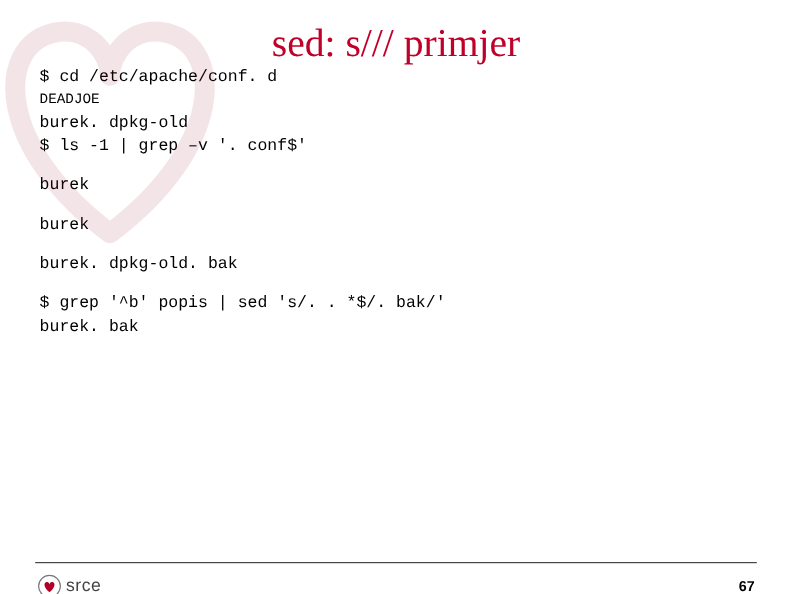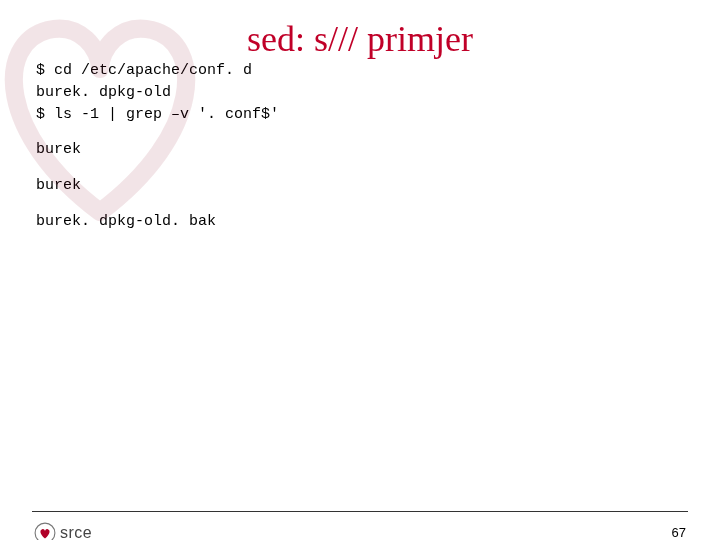--- a/index.html
+++ b/index.html
@@ -62,21 +62,21 @@
     bottom: 46px;
     border: none;
     border-top: 1px solid #333;
     margin: 0;
   }
   .pagenum {
     position: absolute;
     right: 34px;
     bottom: 18px;
     font-size: 13px;
-    font-weight: normal;
+    font-weight: bold;
     color: #000;
     font-family: Arial, Helvetica, sans-serif;
   }
   .footer-logo {
     position: absolute;
     left: 34px;
     bottom: 14px;
     display: flex;
     align-items: center;
     gap: 4px;
@@ -96,36 +96,41 @@
   <svg class="watermark" viewBox="0 0 200 200">
     <path d="M100 180 C 20 120, 20 50, 60 40 C 85 34, 100 55, 100 70 C 100 55, 115 34, 140 40 C 180 50, 180 120, 100 180 Z" fill="none" stroke="#8a0020" stroke-width="14" stroke-linejoin="round"></path>
   </svg>
 
   <div class="title">sed: s/// primjer</div>
 
   <div class="body">
 
     <div class="block">
       <div>$ cd /etc/apache/conf. d</div>
+      <div class="small">DEADJOE</div>
       <div>burek. dpkg-old</div>
       <div>$ ls -1 | grep –v '. conf$'</div>
     </div>
 
     <div class="block">
       <div>burek</div>
     </div>
 
     <div class="block">
       <div>burek</div>
     </div>
 
     <div class="block">
       <div>burek. dpkg-old. bak</div>
     </div>
 
+    <div class="block">
+      <div>$ grep '^b' popis | sed 's/. . *$/. bak/'</div>
+      <div>burek. bak</div>
+    </div>
 
   </div>
 
   <hr class="rule">
 
   <div class="footer-logo">
     <svg width="22" height="22" viewBox="0 0 40 40">
       <circle cx="20" cy="20" r="18" fill="none" stroke="#777" stroke-width="2"></circle>
       <path d="M20 30 C 10 22, 10 14, 15 13 C 18 12, 20 15, 20 17 C 20 15, 22 12, 25 13 C 30 14, 30 22, 20 30 Z" fill="#b00028"></path>
     </svg>

